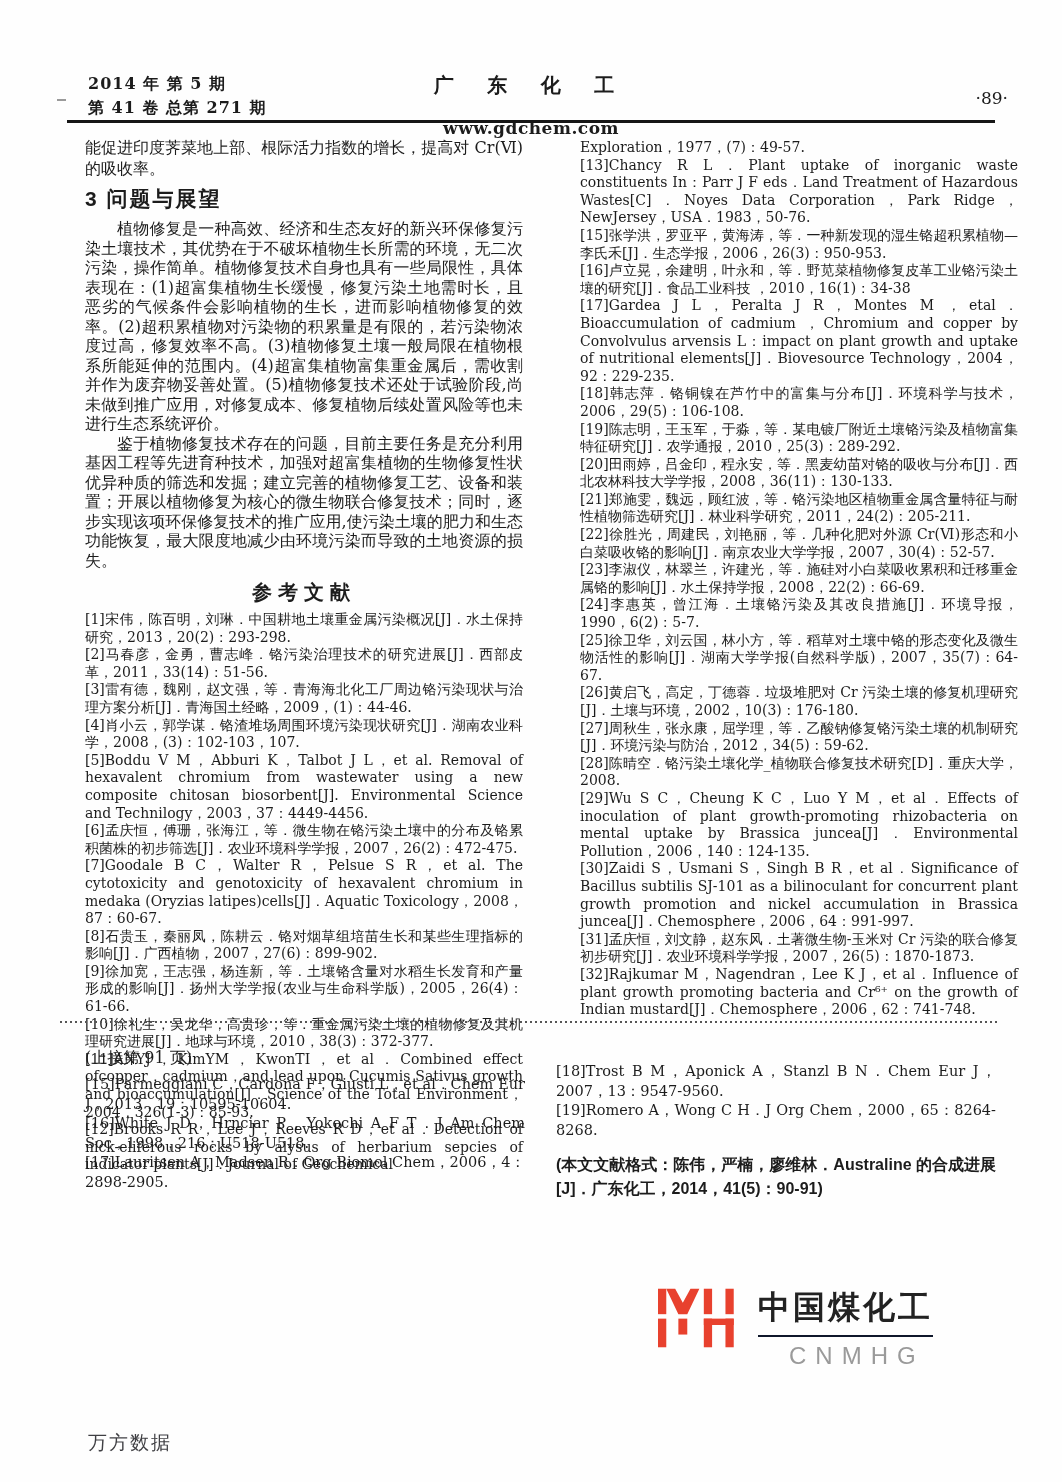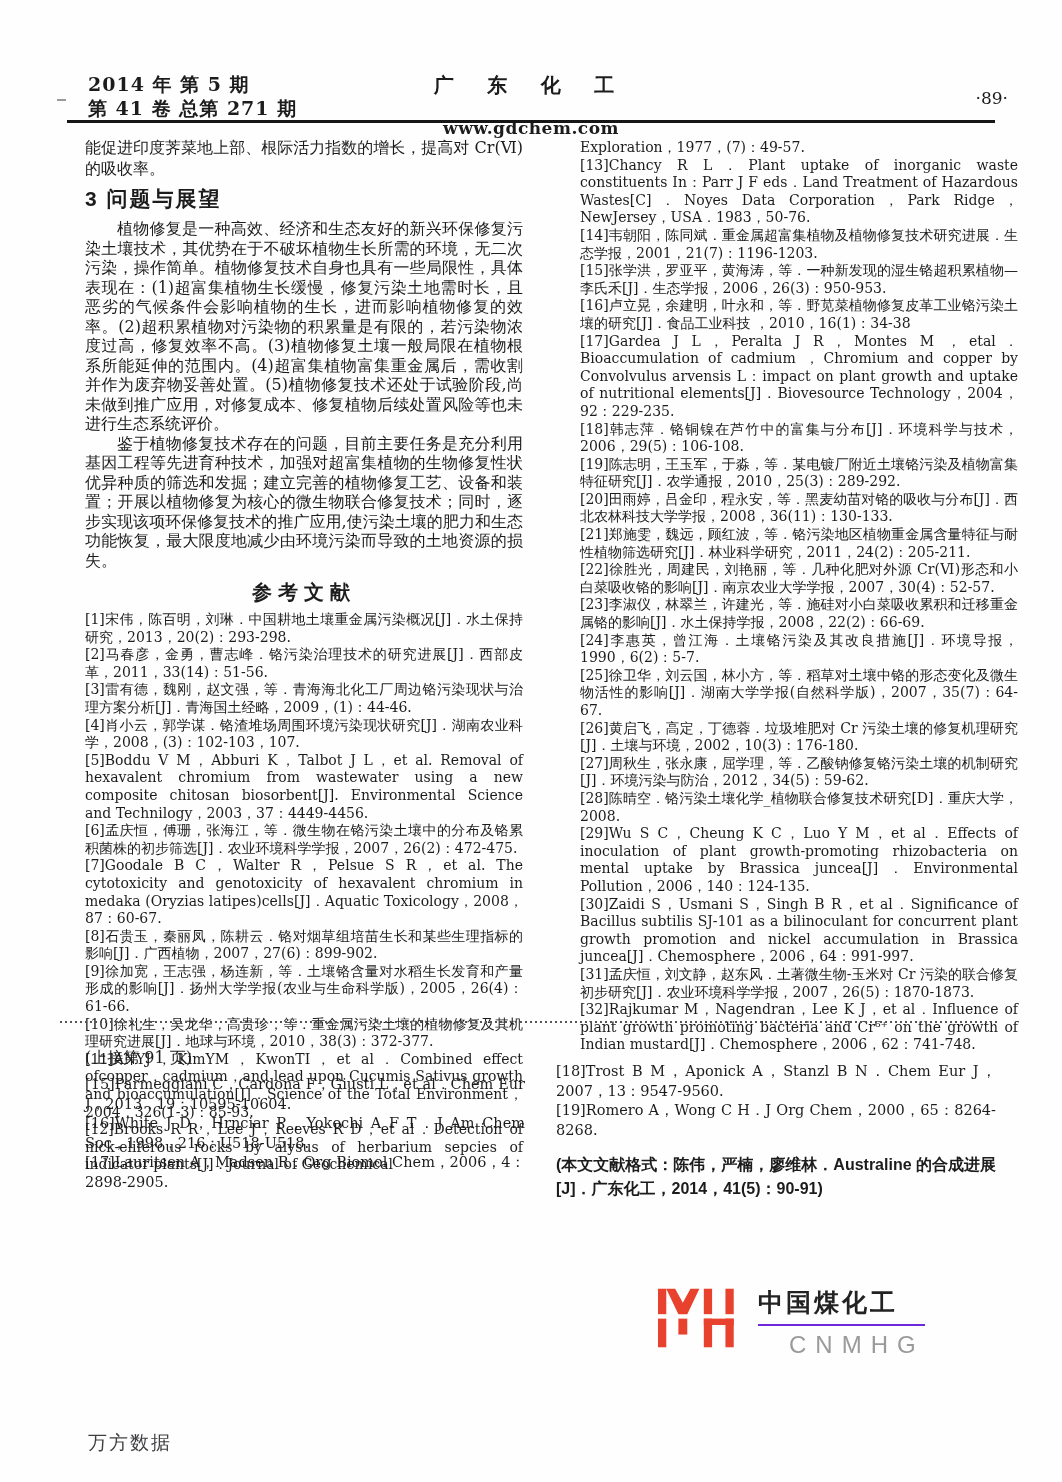--- a/index.html
+++ b/index.html
@@ -3,21 +3,21 @@
 <meta charset="utf-8">
 <style>
   html,body{margin:0;padding:0;}
   body{
     width:1062px;height:1482px;background:#fefefe;position:relative;
     font-family:"DejaVu Serif","Liberation Serif",serif;color:#1c1c1c;
     -webkit-font-smoothing:antialiased;
   }
   .abs{position:absolute;}
   
-  .hdr-left{left:88px;top:72px;font-size:19px;font-weight:700;line-height:24px;letter-spacing:1px;}
+  .hdr-left{left:88px;top:72px;font-size:16px;font-weight:700;line-height:24px;letter-spacing:1px;}
   .hdr-center{left:0;right:0;top:72px;text-align:center;}
   .journal-name{font-size:20px;font-weight:700;letter-spacing:14px;font-family:"Liberation Sans","DejaVu Sans",sans-serif;}
   .journal-url{font-size:17px;font-weight:600;margin-top:19px;letter-spacing:0.5px;}
   .hdr-right{right:54px;top:88px;font-size:17px;font-weight:400;}
   .left-tick{left:57px;top:99px;width:9px;height:2px;background:#9a9a9a;}
   .hdr-rule{left:67px;top:120px;width:928px;height:3px;background:#161616;}
   
   .col-left{left:85px;top:137px;width:438px;}
   .col-right{left:580px;top:139px;width:438px;}
   .intro{font-size:16px;line-height:21px;text-align:justify;}
@@ -33,22 +33,22 @@
   .divider{left:60px;top:1021px;width:940px;height:2px;
     background:repeating-linear-gradient(90deg,#555 0 2px,transparent 2px 5px);}
   .bottom-left{left:85px;top:1048px;width:440px;}
   .bottom-right{left:556px;top:1062px;width:440px;}
   .cont-label{font-size:16px;margin-bottom:6px;}
   .bottom-refs .ref-item{font-size:14.5px;line-height:19.5px;text-align:justify;}
   
   .logo{left:658px;top:1286px;display:flex;align-items:flex-start;}
   .logo-mark{width:84px;height:64px;}
   .logo-text{margin-left:16px;}
-  .logo-cn{font-size:25px;font-weight:600;letter-spacing:3px;color:#222;padding-bottom:5px;
-    border-bottom:2px solid #6d28d9;font-family:"Liberation Sans","DejaVu Sans",sans-serif;}
+  .logo-cn{font-size:32px;font-weight:600;letter-spacing:3px;color:#222;padding-bottom:5px;
+    border-bottom:2px solid #0f172a;font-family:"Liberation Sans","DejaVu Sans",sans-serif;}
   .logo-en{font-size:24px;letter-spacing:9px;color:#9a9a9a;margin-top:5px;
     font-family:"Liberation Sans","DejaVu Sans",sans-serif;margin-left:31px;}
   
   .watermark{left:88px;top:1430px;font-size:19px;color:#3f3f43;letter-spacing:2px;
     font-family:"Liberation Sans","DejaVu Sans",sans-serif;}
 </style>
 </head>
 <body>
 
 <div class="page">
@@ -84,21 +84,20 @@
         <div class="ref-item">[10]徐礼生，吴龙华，高贵珍，等．重金属污染土壤的植物修复及其机理研究进展[J]．地球与环境，2010，38(3)：372-377.</div>
         <div class="ref-item">[11]ANYJ，KimYM，KwonTI，et al．Combined effect ofcopper，cadmium，and lead upon Cucumis Sativus growth and bioaccumulation[J]．Science of the Total Environment，2004，326(1-3)：85-93.</div>
         <div class="ref-item">[12]Brooks R R，Lee J，Reeves R D，et al．Detection of nick-eliferous rocks by alysus of herbarium sepcies of indicator plants[J]．Journal of Geochemical</div>
       </div>
   </div>
 
   <div class="abs col-right">
     <div class="ref-list">
         <div class="ref-item">Exploration，1977，(7)：49-57.</div>
         <div class="ref-item">[13]Chancy R L．Plant uptake of inorganic waste constituents In：Parr J F eds．Land Treatment of Hazardous Wastes[C]．Noyes Data Corporation，Park Ridge，NewJersey，USA．1983，50-76.</div>
-        <div class="ref-item">[14]韦朝阳，陈同斌．重金属超富集植物及植物修复技术研究进展．生态学报，2001，21(7)：1196-1203.</div>
         <div class="ref-item">[15]张学洪，罗亚平，黄海涛，等．一种新发现的湿生铬超积累植物—李氏禾[J]．生态学报，2006，26(3)：950-953.</div>
         <div class="ref-item">[16]卢立晃，余建明，叶永和，等．野苋菜植物修复皮革工业铬污染土壤的研究[J]．食品工业科技 ，2010，16(1)：34-38</div>
         <div class="ref-item">[17]Gardea J L，Peralta J R，Montes M ，etal．Bioaccumulation of cadmium ，Chromium and copper by Convolvulus arvensis L：impact on plant growth and uptake of nutritional elements[J]．Biovesource Technology，2004，92：229-235.</div>
         <div class="ref-item">[18]韩志萍．铬铜镍在芦竹中的富集与分布[J]．环境科学与技术，2006，29(5)：106-108.</div>
         <div class="ref-item">[19]陈志明，王玉军，于淼，等．某电镀厂附近土壤铬污染及植物富集特征研究[J]．农学通报，2010，25(3)：289-292.</div>
         <div class="ref-item">[20]田雨婷，吕金印，程永安，等．黑麦幼苗对铬的吸收与分布[J]．西北农林科技大学学报，2008，36(11)：130-133.</div>
         <div class="ref-item">[21]郑施雯，魏远，顾红波，等．铬污染地区植物重金属含量特征与耐性植物筛选研究[J]．林业科学研究，2011，24(2)：205-211.</div>
         <div class="ref-item">[22]徐胜光，周建民，刘艳丽，等．几种化肥对外源 Cr(Ⅵ)形态和小白菜吸收铬的影响[J]．南京农业大学学报，2007，30(4)：52-57.</div>
         <div class="ref-item">[23]李淑仪，林翠兰，许建光，等．施硅对小白菜吸收累积和迁移重金属铬的影响[J]．水土保持学报，2008，22(2)：66-69.</div>
         <div class="ref-item">[24]李惠英，曾江海．土壤铬污染及其改良措施[J]．环境导报，1990，6(2)：5-7.</div>

